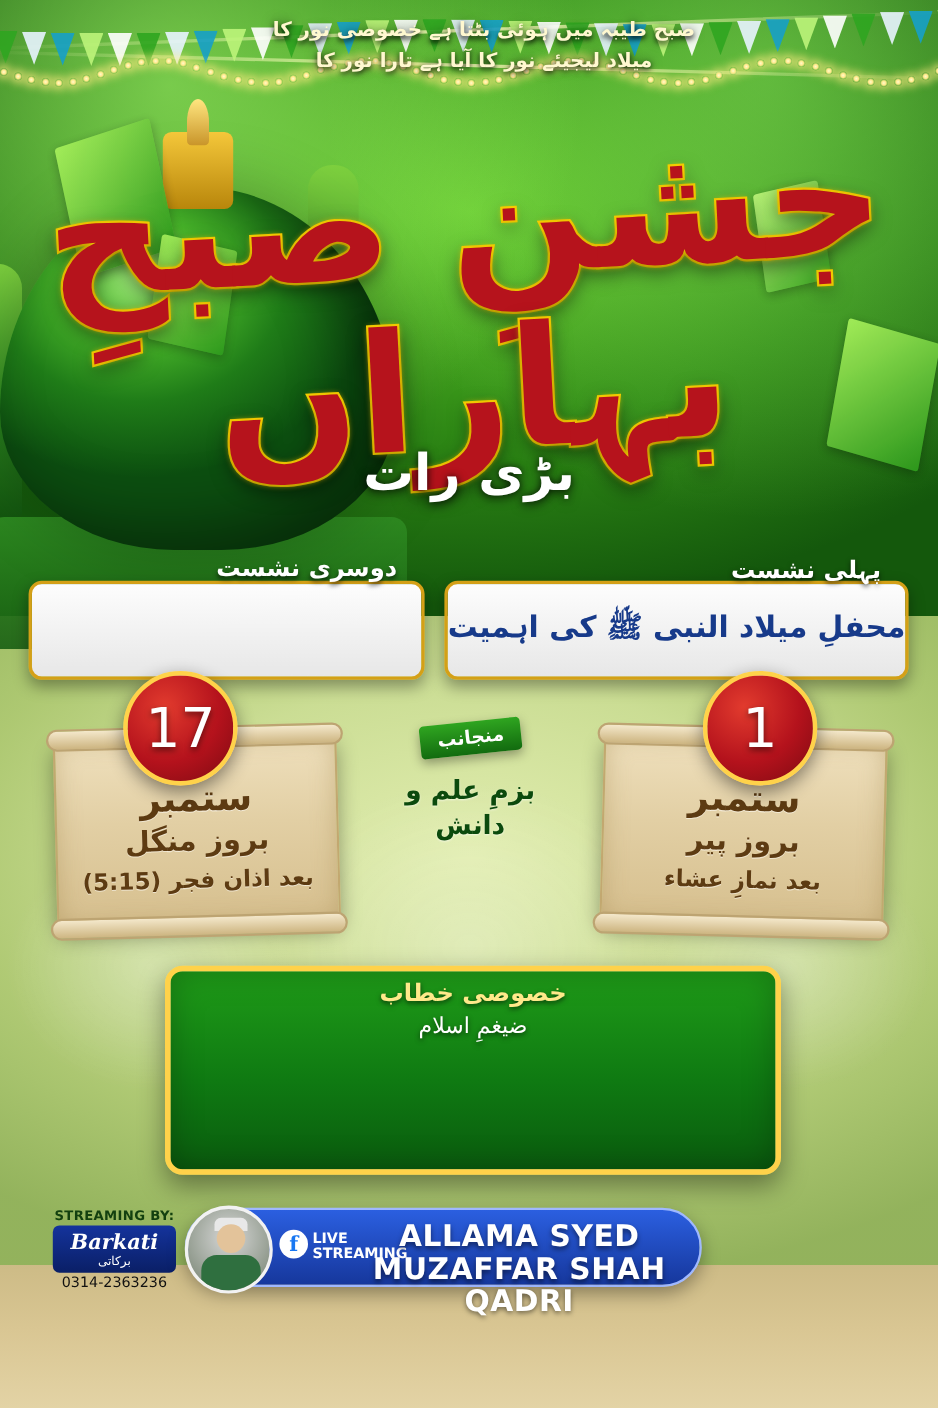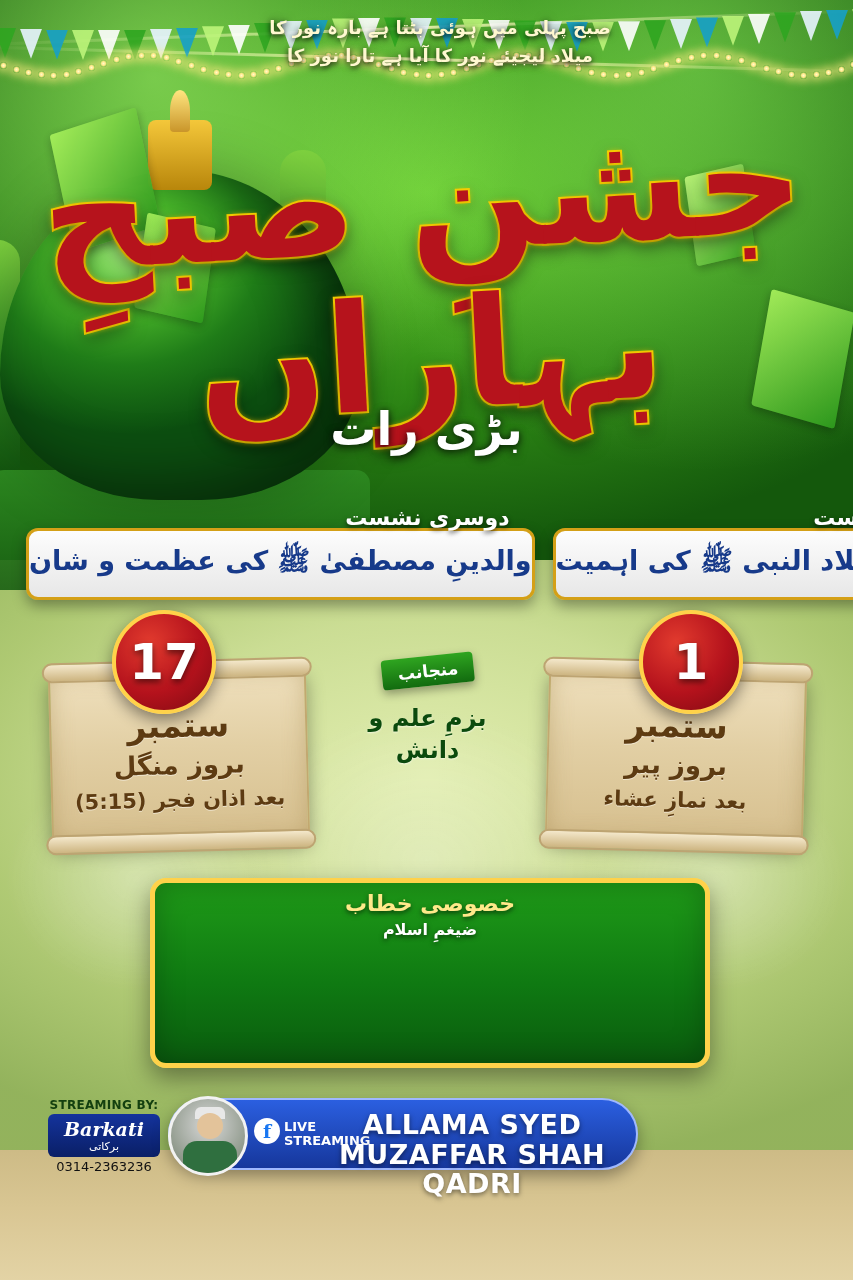--- a/index.html
+++ b/index.html
@@ -115,21 +115,21 @@
     transform:rotate(-3deg);
   }
   .title-sub{
     position:absolute;left:0;top:292px;width:853px;text-align:center;
     direction:rtl;font-size:46px;font-weight:700;color:#fff;
     text-shadow:0 0 6px rgba(0,0,0,.55),0 3px 10px rgba(0,0,0,.6);
   }
   
   .sessions{position:absolute;left:26px;top:500px;width:800px;height:120px;display:flex;gap:18px;}
   .session{
-    position:relative;flex:1;height:72px;margin-top:28px;border-radius:12px;
+    position:relative;flex:1;height:90px;margin-top:28px;border-radius:12px;
     background:linear-gradient(180deg,#fdfdfd,#e7e7e7);
     border:3px solid #d4a017;
     box-shadow:0 6px 14px rgba(0,0,0,.35);
     display:flex;align-items:center;justify-content:center;
   }
   .session .s-text{
     direction:rtl;font-size:27px;font-weight:700;color:#173a8a;white-space:nowrap;
   }
   .session .s-tag{
     position:absolute;top:-26px;right:22px;direction:rtl;
@@ -160,21 +160,21 @@
   }
   .s-month{top:34px;font-size:33px;}
   .s-day{top:78px;font-size:26px;}
   .s-time{top:116px;font-size:21px;}
   .badge{
     position:absolute;top:-18px;width:104px;height:104px;border-radius:50%;
     background:radial-gradient(circle at 35% 30%,#e23b2e 0%,#b4121c 55%,#7d0a12 100%);
     border:4px solid #ffd24a;
     box-shadow:0 6px 16px rgba(0,0,0,.45);
     display:flex;align-items:center;justify-content:center;
-    color:#fff;font-size:50px;font-weight:700;
+    color:#fff;font-size:50px;font-weight:400;
     text-shadow:0 3px 6px rgba(0,0,0,.55);
     text-align:right;
   }
   .badge.b-left{left:72px;}
   .badge.b-right{right:72px;}
   .mid-note{
     position:absolute;left:50%;top:74px;transform:translateX(-50%);
     width:170px;text-align:center;direction:rtl;
     color:#0b4a0d;font-weight:700;font-size:24px;line-height:1.35;
     text-shadow:0 1px 2px rgba(255,255,255,.6);
@@ -188,21 +188,21 @@
   }
   
   .speaker-panel{
     position:absolute;left:150px;top:878px;width:560px;height:190px;
     background:linear-gradient(180deg,#1f9b18 0%, #0f7a12 55%, #0a5c0e 100%);
     border:5px solid #ffd24a;border-radius:16px;
     box-shadow:0 10px 24px rgba(0,0,0,.4), inset 0 0 30px rgba(0,0,0,.25);
     text-align:center;direction:rtl;
   }
   .sp-top{margin-top:8px;font-size:22px;font-weight:700;color:#ffe98a;text-shadow:0 2px 5px rgba(0,0,0,.6);}
-  .sp-mid{margin-top:4px;font-size:16px;font-weight:700;color:#fff;text-shadow:0 2px 5px rgba(0,0,0,.6);}
+  .sp-mid{margin-top:4px;font-size:20px;font-weight:400;color:#fff;text-shadow:0 2px 5px rgba(0,0,0,.6);}
   .sp-name{
     margin-top:2px;font-size:58px;font-weight:700;color:#fff;line-height:1.15;
     text-shadow:0 0 10px rgba(255,220,90,.65),0 5px 12px rgba(0,0,0,.6);
   }
   
   .designer{
     position:absolute;left:48px;top:1098px;width:112px;height:72px;text-align:center;
   }
   .designer .d-label{font-size:12px;font-weight:700;color:#13400f;letter-spacing:.3px;}
   .designer .d-box{
@@ -387,33 +387,32 @@
         <div class="light" style="left: 787.5px; top: 70.989px;"></div>
         <div class="light" style="left: 800px; top: 71.9932px;"></div>
         <div class="light" style="left: 812.5px; top: 71.2874px;"></div>
         <div class="light" style="left: 825px; top: 68.9924px;"></div>
         <div class="light" style="left: 837.5px; top: 65.5009px;"></div>
         <div class="light" style="left: 850px; top: 61.4103px;"></div>
       </div>
   </div>
 
   <div class="couplet">
-    <div>صبح پہلی میں ہوئی بٹتا ہے بارہ نور کا</div>
+    <div>صبح طیبہ میں ہوئی بٹتا ہے خصوصی نور کا</div>
     <div>میلاد لیجیئے نور کا آیا ہے تارا نور کا</div>
   </div>
 
   <div class="title-zone">
     <div class="title-main">جشنِ صبحِ بہاراں</div>
     <div class="title-sub">بڑی رات</div>
   </div>
 
   <div class="sessions">
     <div class="session">
       <div class="s-tag">دوسری نشست</div>
-      <div class="s-text">والدینِ مصطفیٰ ﷺ کی عظمت و شان</div>
     </div>
     <div class="session">
       <div class="s-tag">پہلی نشست</div>
       <div class="s-text">محفلِ میلاد النبی ﷺ کی اہمیت</div>
     </div>
   </div>
 
   <div class="scrolls">
 
     <div class="scroll left">

